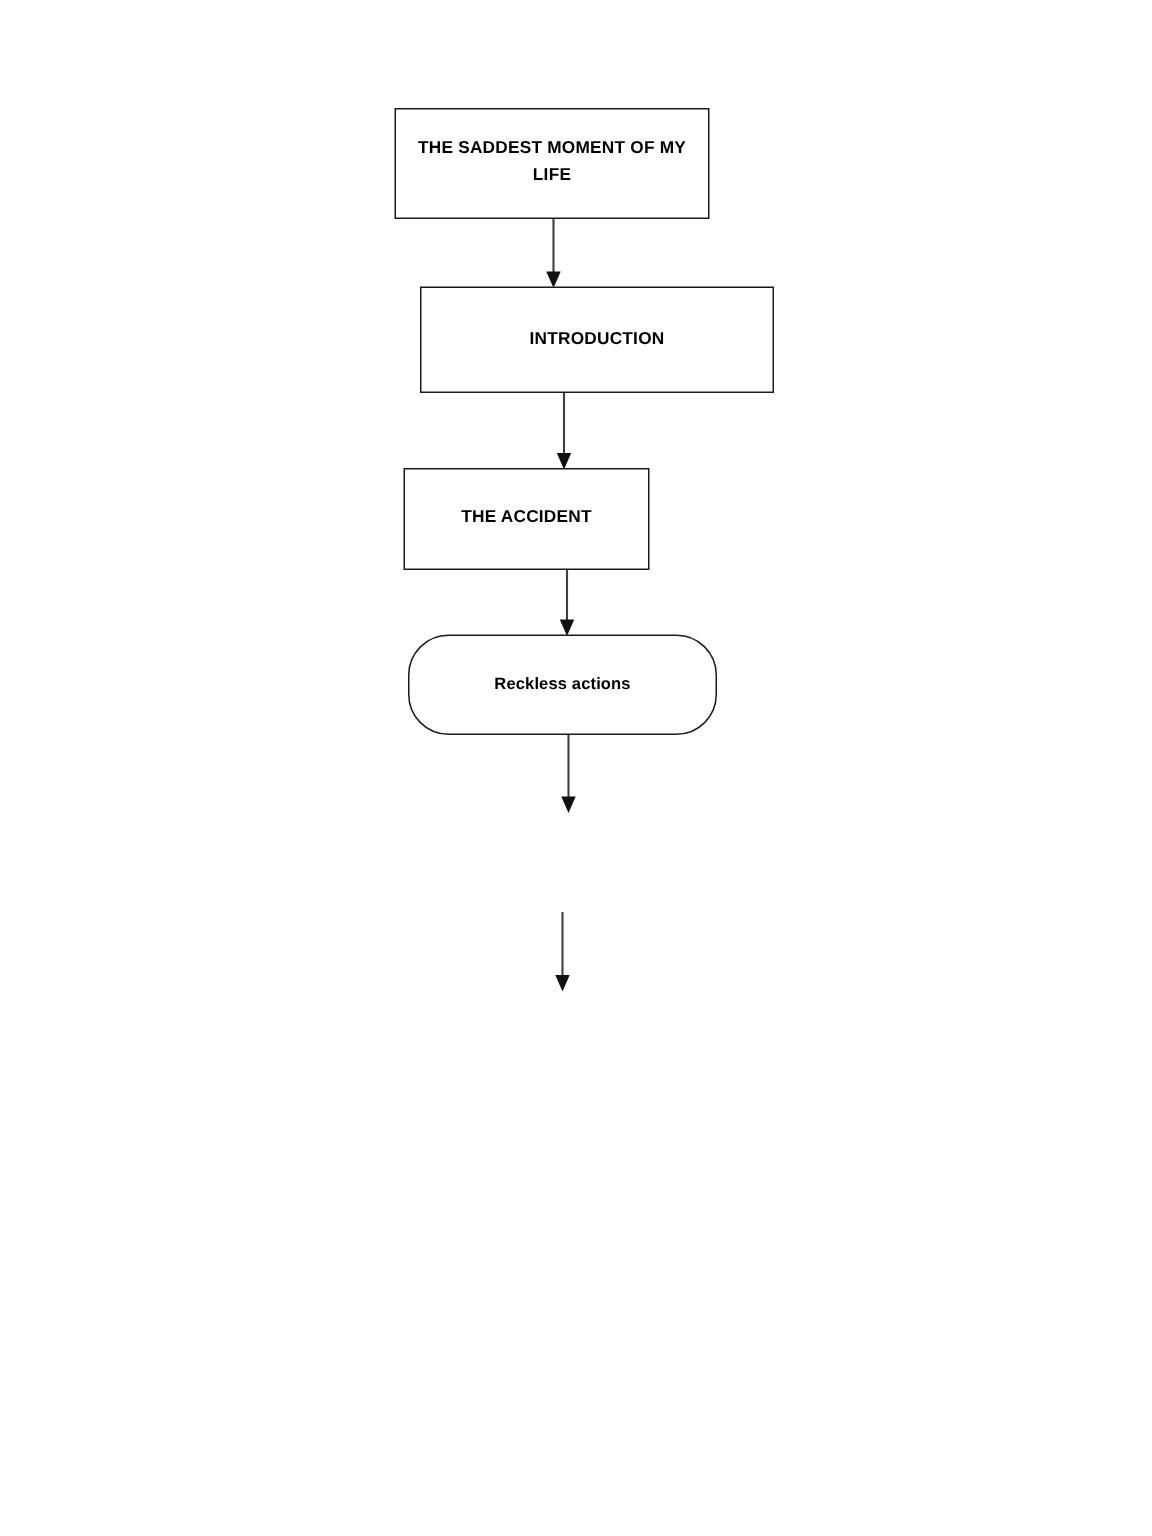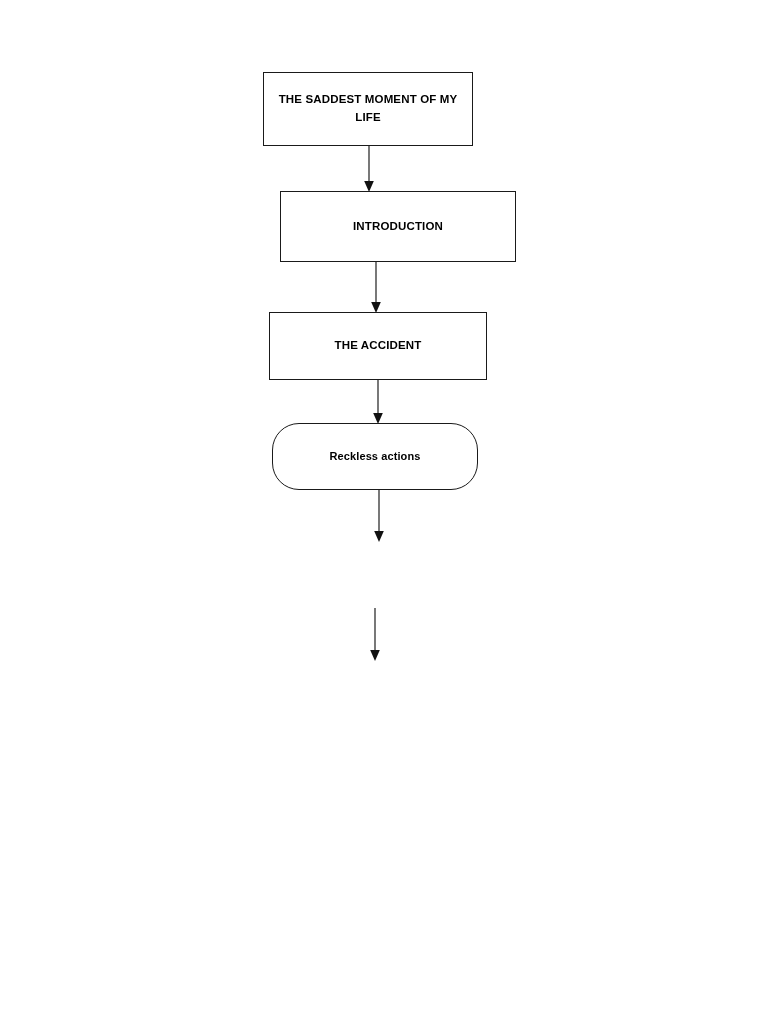--- a/index.html
+++ b/index.html
@@ -36,21 +36,21 @@
     font-weight: bold;
     font-size: 11.5px;
     line-height: 1.55;
     color: #000000;
     letter-spacing: 0.15px;
     padding: 0 10px;
     white-space: pre-line;
   }
   .node-1 { left: 263px; top: 72px;  width: 210px; height: 74px; }
   .node-2 { left: 265px; top: 191px; width: 236px; height: 71px; margin-left: 15px; }
-  .node-3 { left: 269px; top: 312px; width: 218px; height: 68px; }
+  .node-3 { left: 269px; top: 312px; width: 164px; height: 68px; }
   .node-4 { left: 272px; top: 423px; width: 206px; height: 67px; border-radius: 27px; }
   .node-5 { left: 270px; top: 541px; width: 206px; height: 67px; }
   .node-6 { left: 266px; top: 660px; width: 206px; height: 71px; }
 
   .node-1 .node-label { font-size: 11.5px; }
   .node-4 .node-label { font-size: 11px; letter-spacing: 0.1px; }
   .node-6 .node-label { font-size: 11px; letter-spacing: 0.1px; }
 
   .connector {
     position: absolute;

